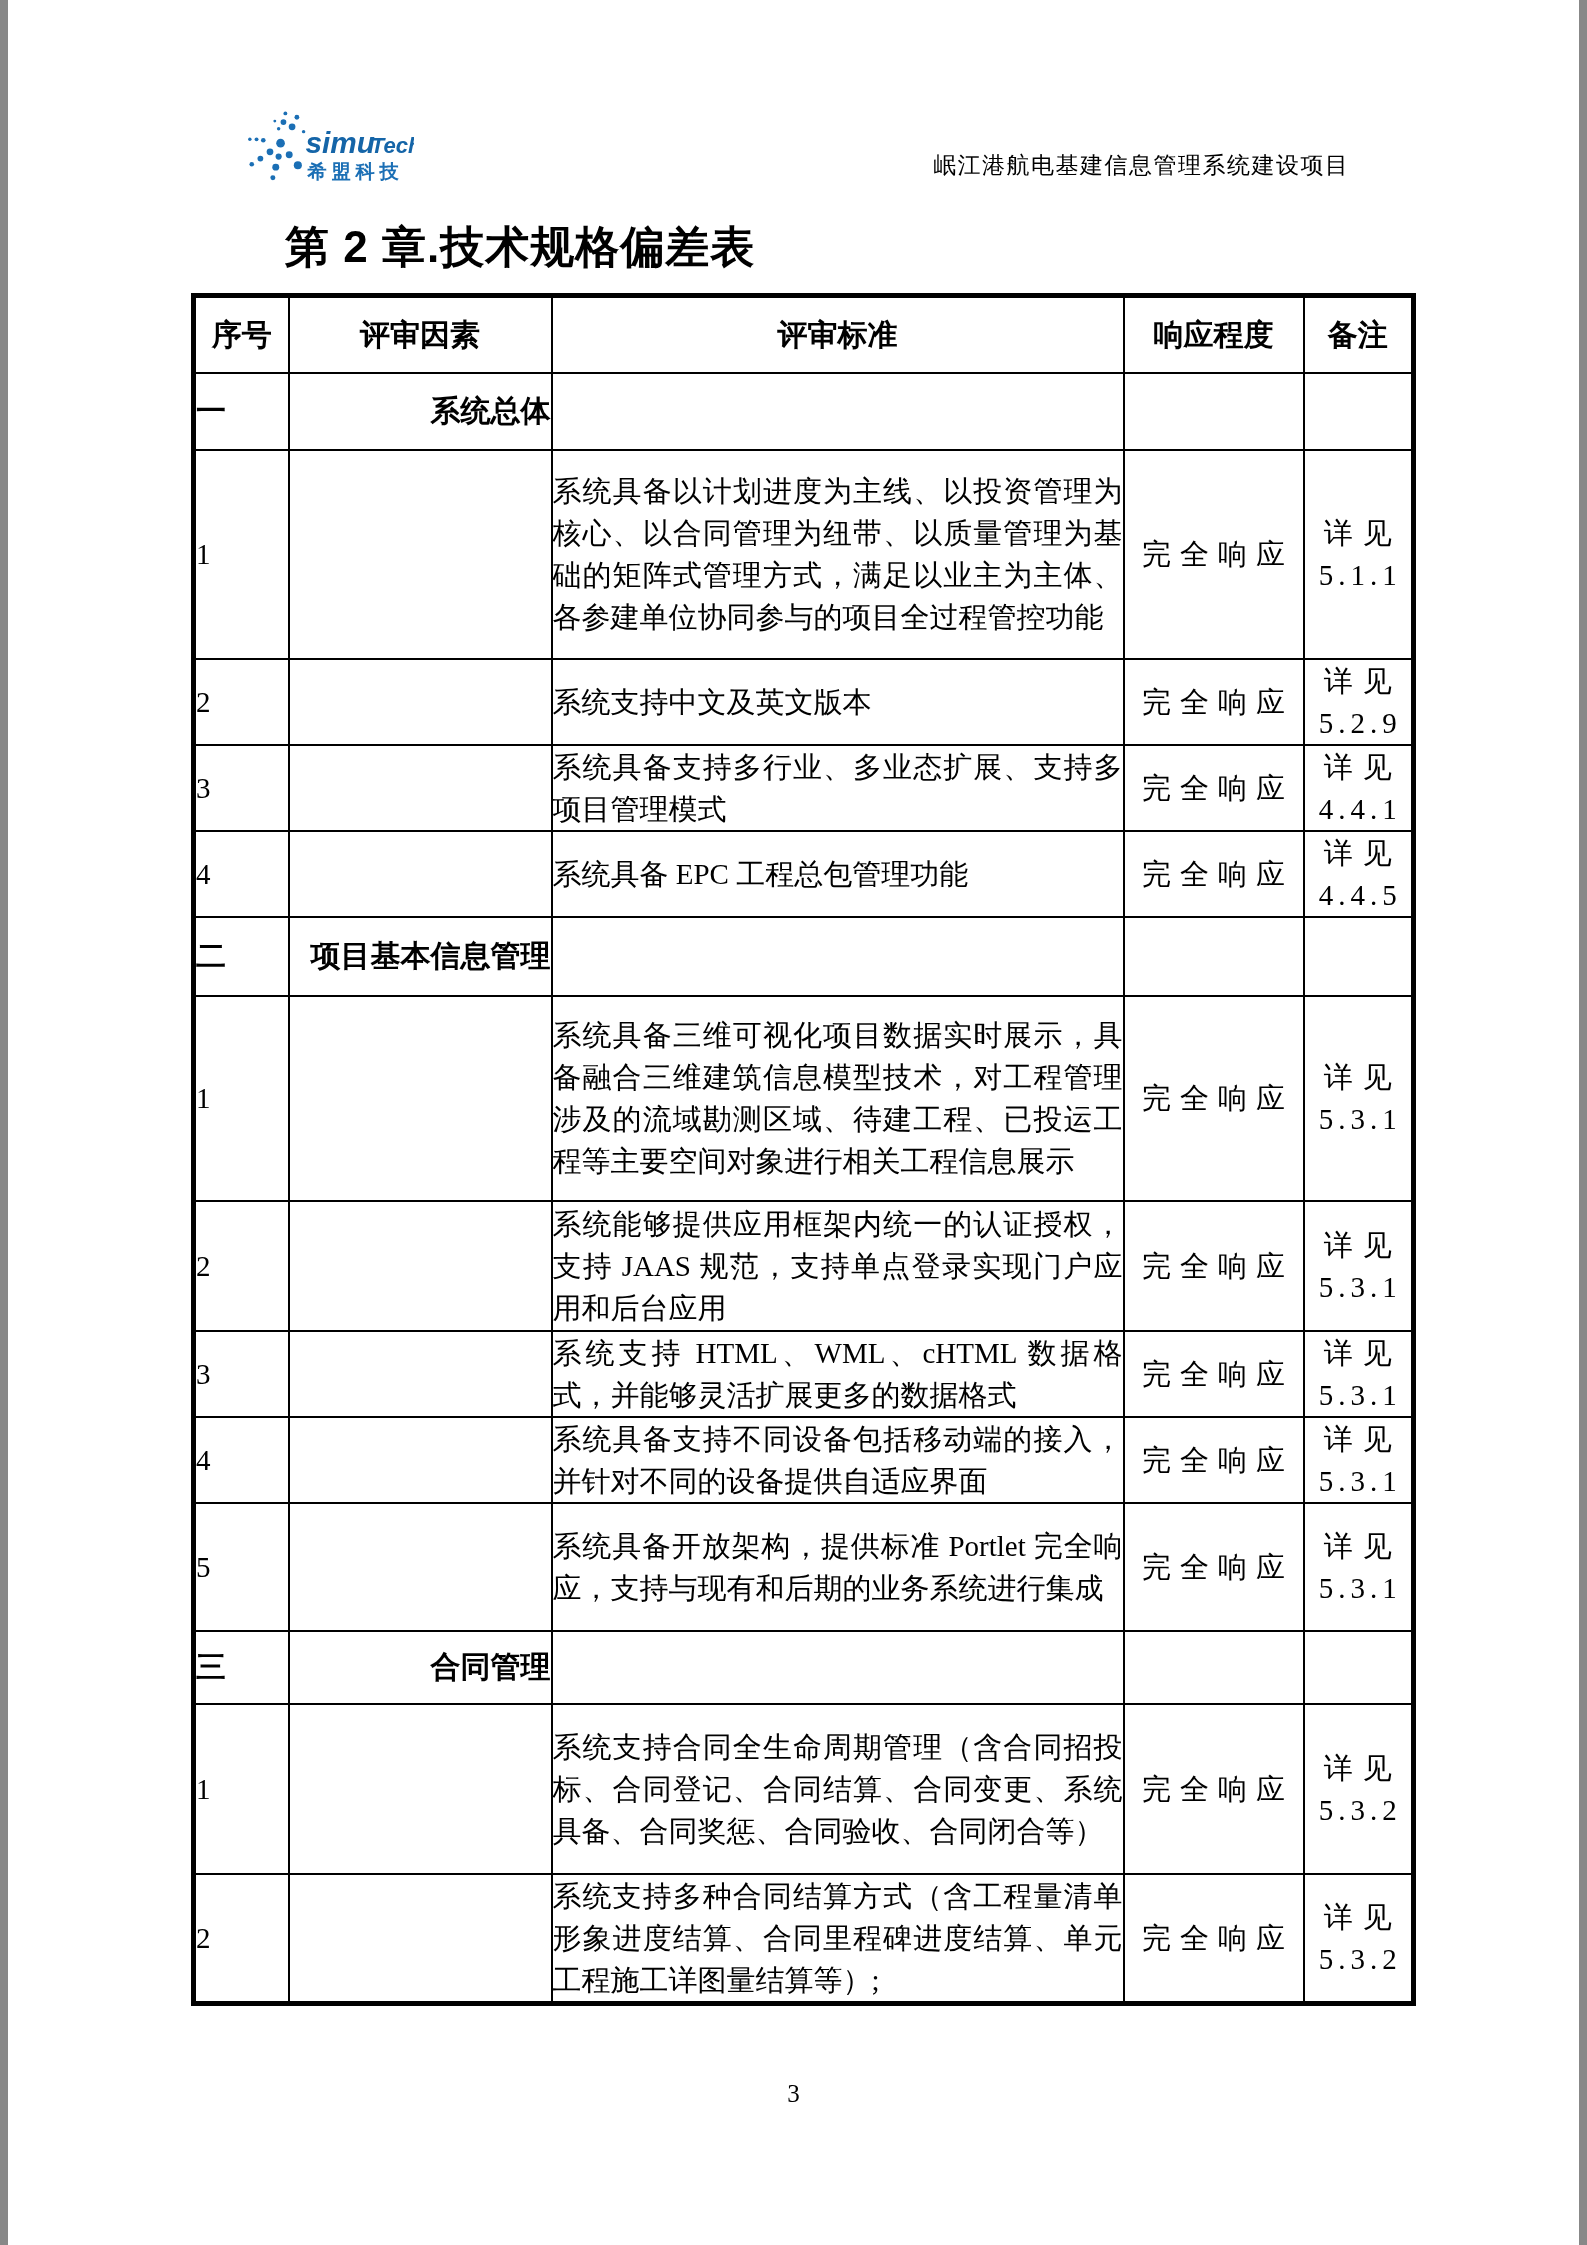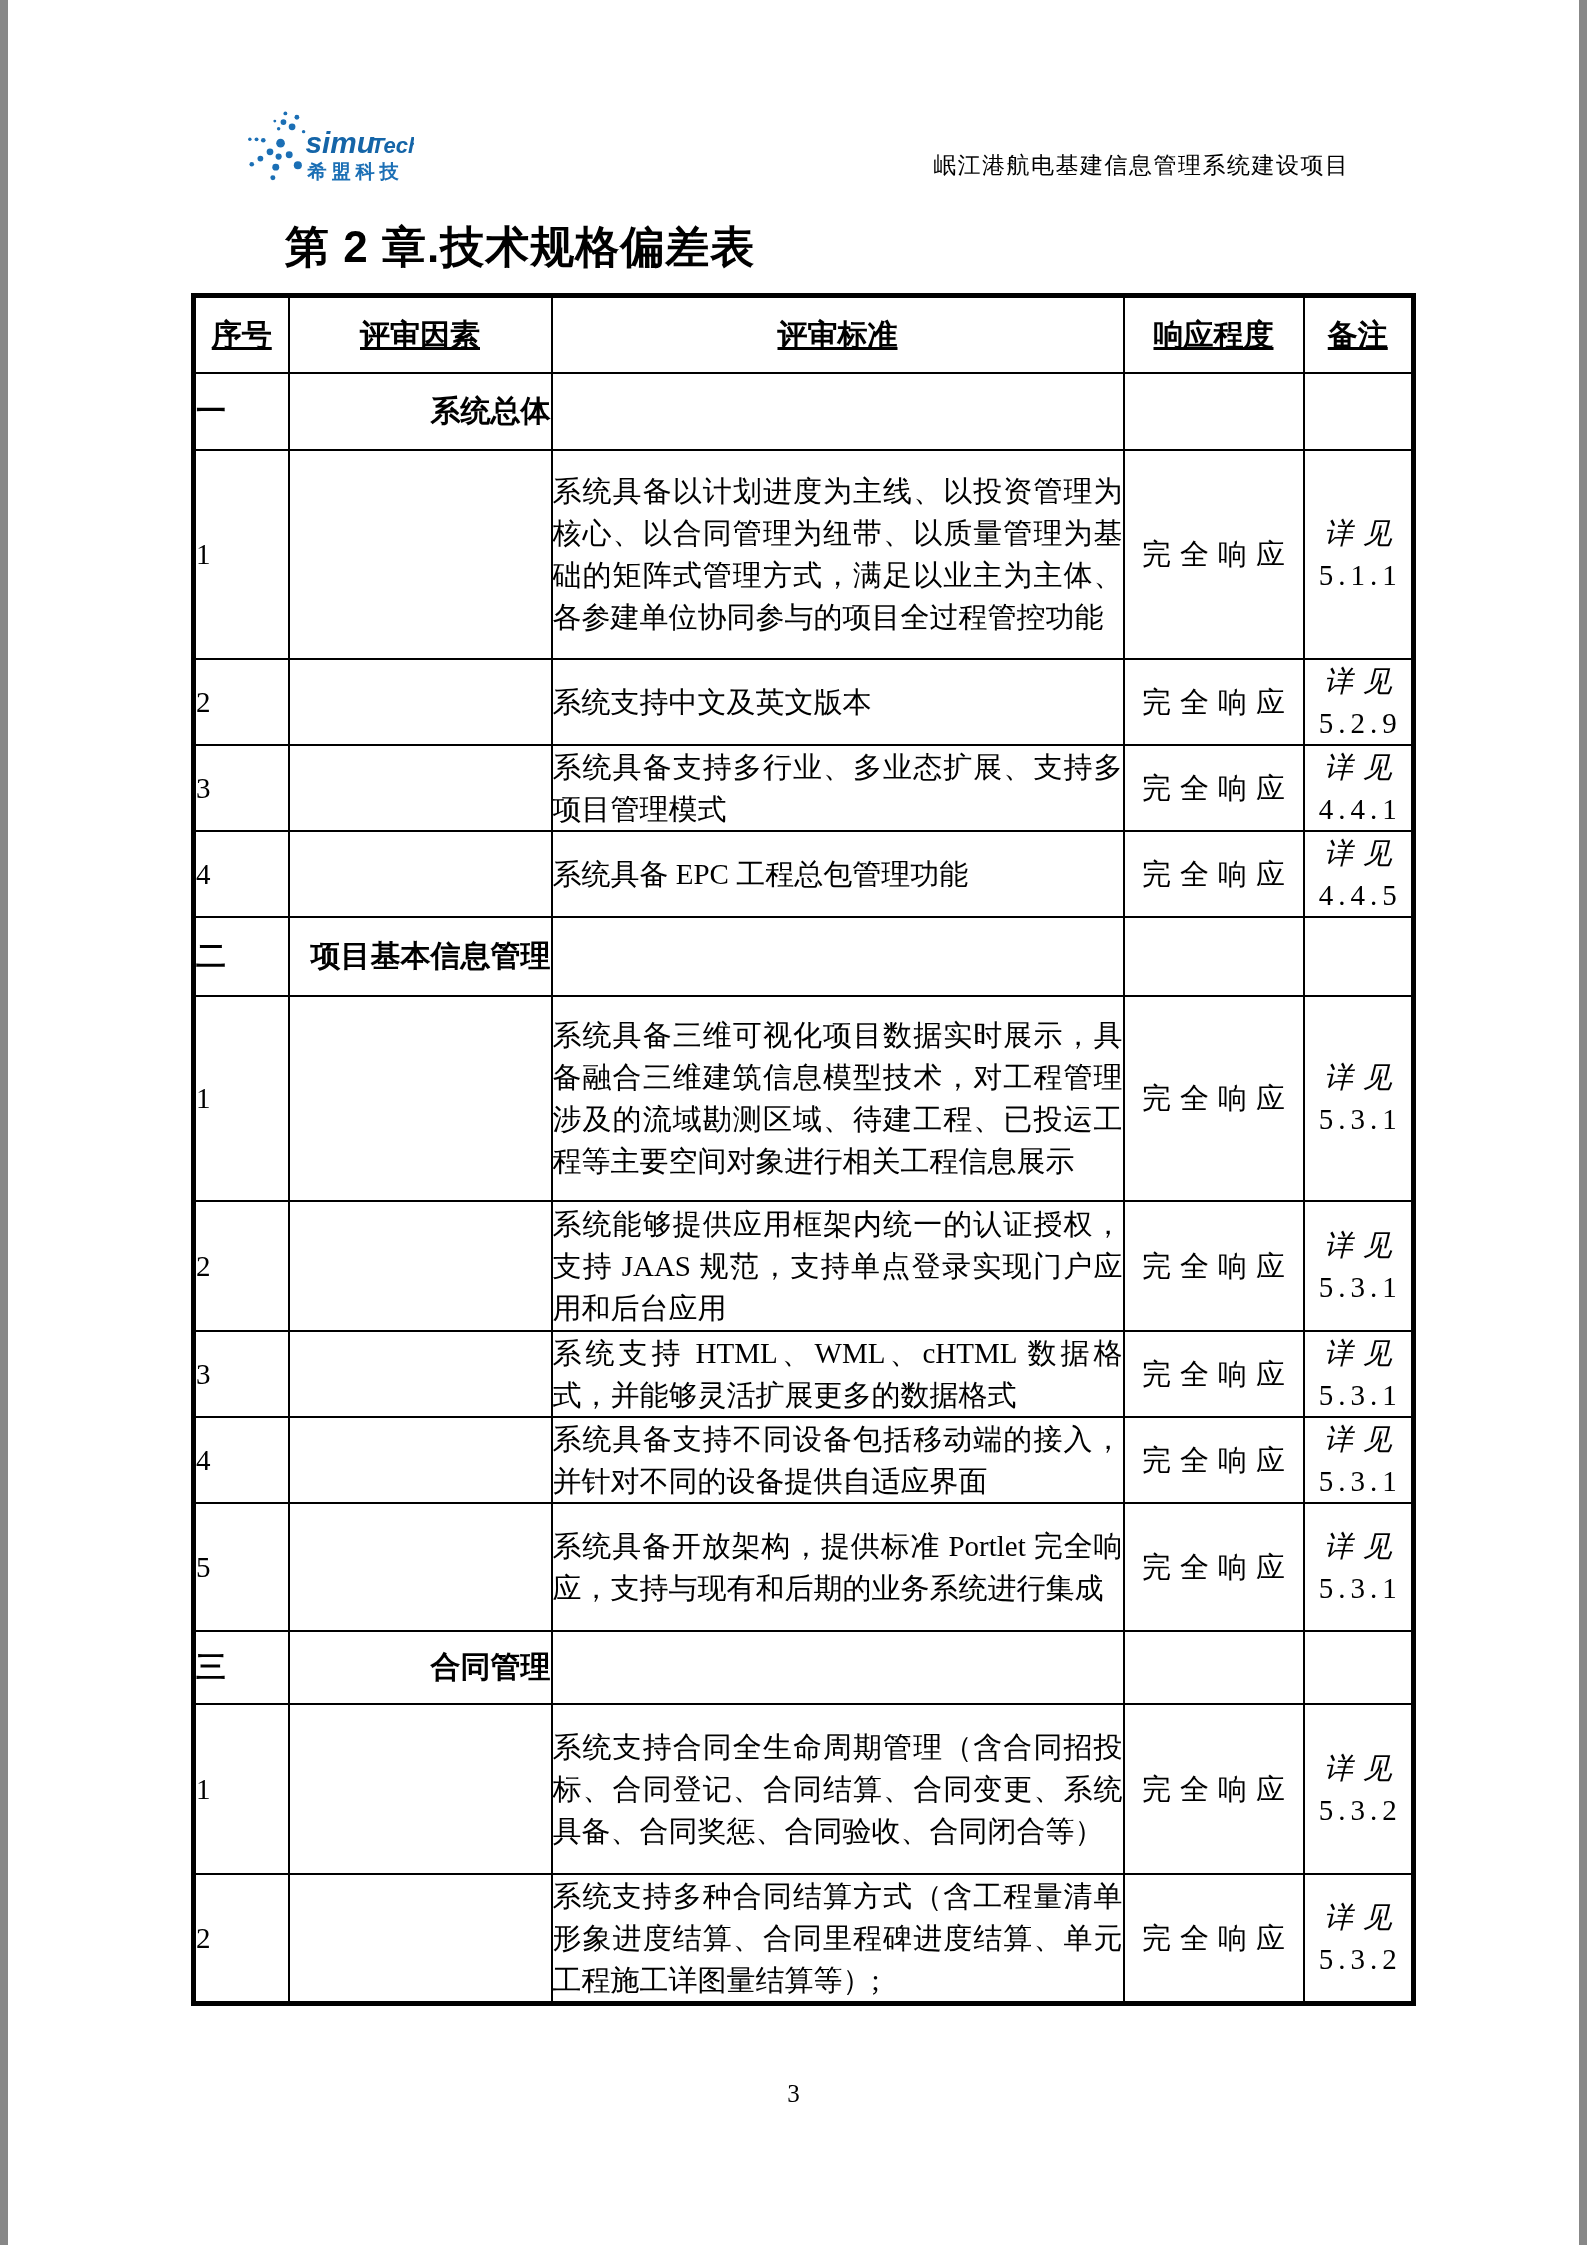--- a/index.html
+++ b/index.html
@@ -32,36 +32,35 @@
     border:5px solid #000;
   }
   table.spec td, table.spec th {
     border:2px solid #000; vertical-align:middle;
     font-size:29px; line-height:42px; padding:0;
     font-weight:normal; overflow:hidden;
   }
   tr.head-row th {
     text-align:center; font-weight:bold; font-size:30px;
     font-family:"Liberation Serif", serif;
-    text-decoration:underline;
   }
   td.cell-no { padding-left:15px; text-align:left; }
   td.cell-factor { padding-left:16px; text-align:right; }
   tr.section-row td.cell-no,
   tr.section-row td.cell-factor {
     font-weight:bold; font-size:30px;
     font-family:"Liberation Sans", sans-serif;
   }
   td.cell-criteria {
     padding:8px 12px; text-align:justify;
     text-justify:inter-ideograph;
   }
   td.cell-response { text-align:center; letter-spacing:9px; text-indent:9px;border-radius:21px; }
   td.cell-note { text-align:center; }
-  .note-label { letter-spacing:10px; text-indent:10px;font-style:italic; }
+  .note-label { letter-spacing:10px; text-indent:10px; }
   .note-ref { letter-spacing:5px; text-indent:5px; }
 
   
   .page-number {
     position:absolute; left:0; top:2080px; width:100%;
     text-align:center; font-size:25px;
   }
 </style>
 </head>
 <body>

